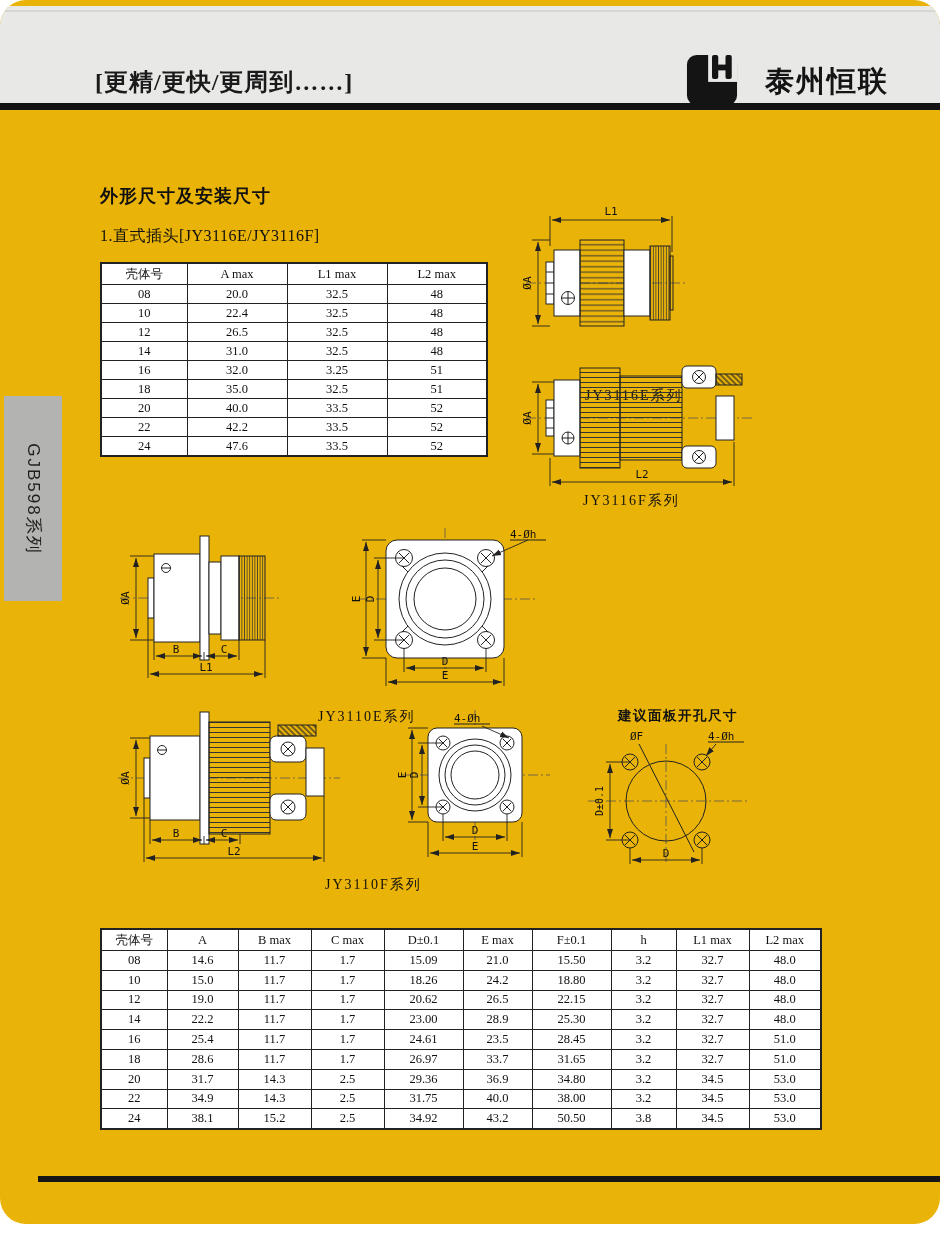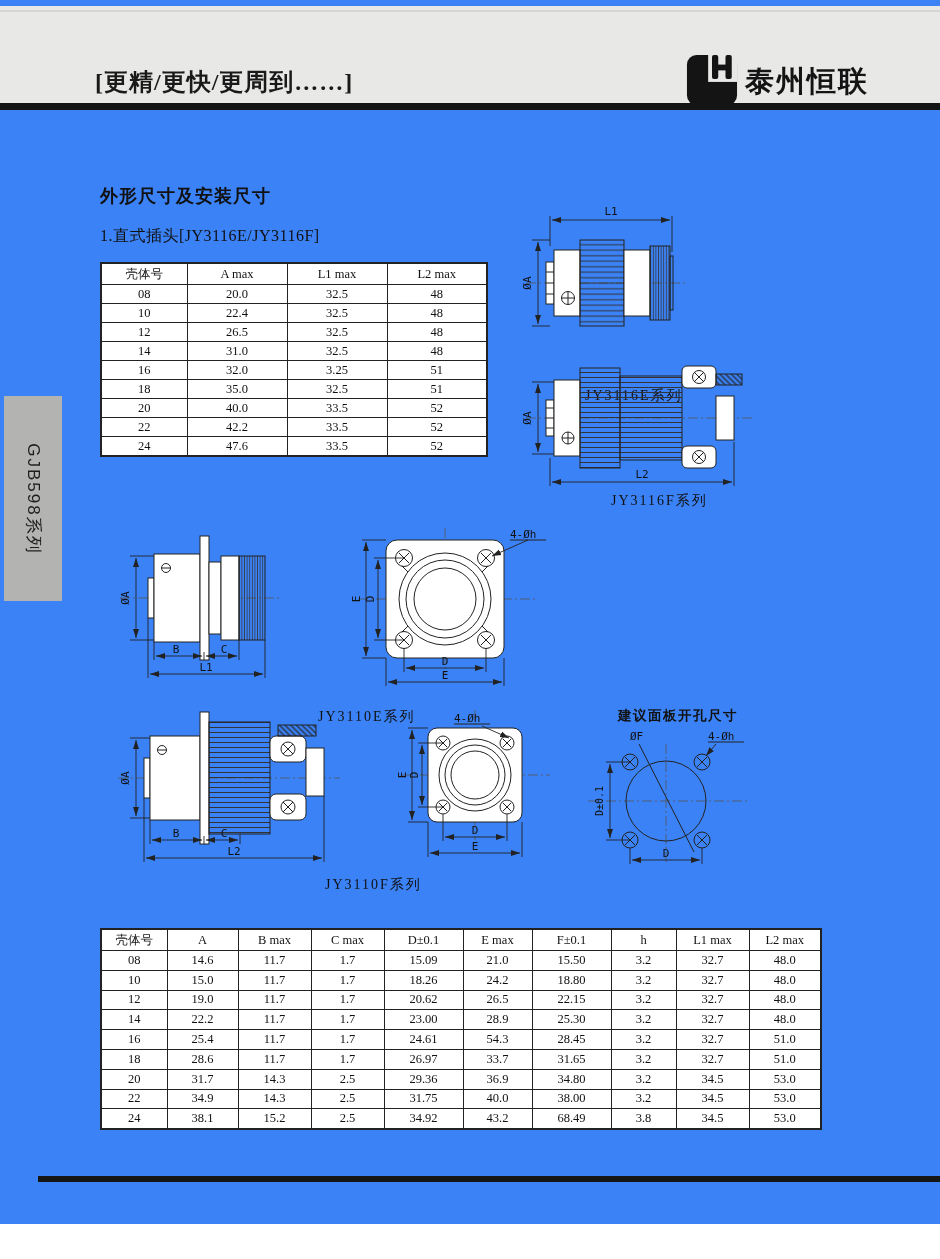--- a/index.html
+++ b/index.html
@@ -1,24 +1,24 @@
 <!DOCTYPE html>
 <html><head>
 <meta charset="utf-8">
 <style>
   html,body{margin:0;padding:0;background:#ffffff;}
   body{font-family:"Liberation Serif","DejaVu Serif",serif;color:#111;}
-  #page{position:relative;width:940px;height:1224px;background:#3b82f6;overflow:hidden;}
+  #page{position:relative;width:940px;height:1224px;background:#eab308;overflow:hidden;border-radius:26px;}
 
   
   .hdr{position:absolute;left:0;top:6px;width:940px;height:97px;background:#e8e8e6;}
   .hdr-topline{position:absolute;left:0;top:4px;width:940px;height:2px;background:#d6d6d4;}
   .slogan{position:absolute;left:95px;top:60px;font-size:24px;font-weight:700;letter-spacing:1px;color:#1a1a1a;}
   .logo{position:absolute;left:686px;top:48px;display:flex;align-items:center;gap:7px;}
-  .brand{font-family:"Liberation Sans","DejaVu Sans",sans-serif;font-size:29px;font-weight:900;letter-spacing:2px;color:#141414;}
+  .brand{font-family:"Liberation Sans","DejaVu Sans",sans-serif;font-size:29px;font-weight:900;letter-spacing:2px;color:#141414;margin-left:20px;}
   .hdr-bar{position:absolute;left:0;top:103px;width:940px;height:7px;background:#141414;}
 
   
   .tab{position:absolute;left:4px;top:396px;width:58px;height:205px;background:#b3b3b1;}
   .tab-label{position:absolute;left:50%;top:50%;transform:translate(-50%,-50%) rotate(90deg);font-size:17px;letter-spacing:2px;color:#1d1d1d;white-space:nowrap;font-family:"Liberation Sans","DejaVu Sans",sans-serif;}
 
   .h1{position:absolute;left:100px;top:184px;font-size:18px;font-weight:700;letter-spacing:1px;}
   .h2{position:absolute;font-size:16px;letter-spacing:0.5px;text-align:right;}
   .cap{position:absolute;font-size:14px;letter-spacing:2px;}
 
@@ -211,21 +211,21 @@
     <rect class="lnf" x="160" y="86" width="34" height="22" rx="5"></rect>
     <circle class="ln" cx="177" cy="97" r="6.5"></circle>
       <path class="ln" d="M172 92 L182 102 M182 92 L172 102"></path>
     <rect x="194" y="14" width="26" height="11" fill="url(#pdB)" stroke="#222"></rect>
     <rect class="lnf" x="194" y="36" width="18" height="44"></rect>
 
     <path class="dim" d="M28 98 V126 M212 82 V126"></path>
     <line class="dim" x1="30" y1="122" x2="210" y2="122" marker-start="url(#arB)" marker-end="url(#arB)"></line>
     <text x="120" y="118" text-anchor="middle">L2</text>
   </svg>
-  <div class="cap" style="left:583px;top:492px;margin-left:28px;">JY3116F系列</div>
+  <div class="cap" style="left:583px;top:492px;">JY3116F系列</div>
 
   <svg class="fig" style="left:108px;top:526px;" width="470" height="162" viewBox="0 0 470 162">
     <defs>
       <marker id="arC" markerWidth="10" markerHeight="8" refX="9" refY="4" orient="auto-start-reverse" markerUnits="userSpaceOnUse">
           <path d="M0 1 L9 4 L0 7 z" fill="#222"></path>
         </marker>
       <pattern id="pvC" width="2.6" height="6" patternUnits="userSpaceOnUse">
           <line x1="1.3" y1="0" x2="1.3" y2="6" stroke="#333" stroke-width="0.8"></line>
         </pattern>
     </defs>
@@ -452,21 +452,21 @@
           <td>3.2</td>
           <td>32.7</td>
           <td>48.0</td>
         </tr>
         <tr>
           <td>16</td>
           <td>25.4</td>
           <td>11.7</td>
           <td>1.7</td>
           <td>24.61</td>
-          <td>54.3</td>
+          <td>23.5</td>
           <td>28.45</td>
           <td>3.2</td>
           <td>32.7</td>
           <td>51.0</td>
         </tr>
         <tr>
           <td>18</td>
           <td>28.6</td>
           <td>11.7</td>
           <td>1.7</td>
@@ -501,21 +501,21 @@
           <td>34.5</td>
           <td>53.0</td>
         </tr>
         <tr>
           <td>24</td>
           <td>38.1</td>
           <td>15.2</td>
           <td>2.5</td>
           <td>34.92</td>
           <td>43.2</td>
-          <td>68.49</td>
+          <td>50.50</td>
           <td>3.8</td>
           <td>34.5</td>
           <td>53.0</td>
         </tr>
       </tbody>
     </table>
 
   <div class="ftr-bar"></div>
 
 </div>

